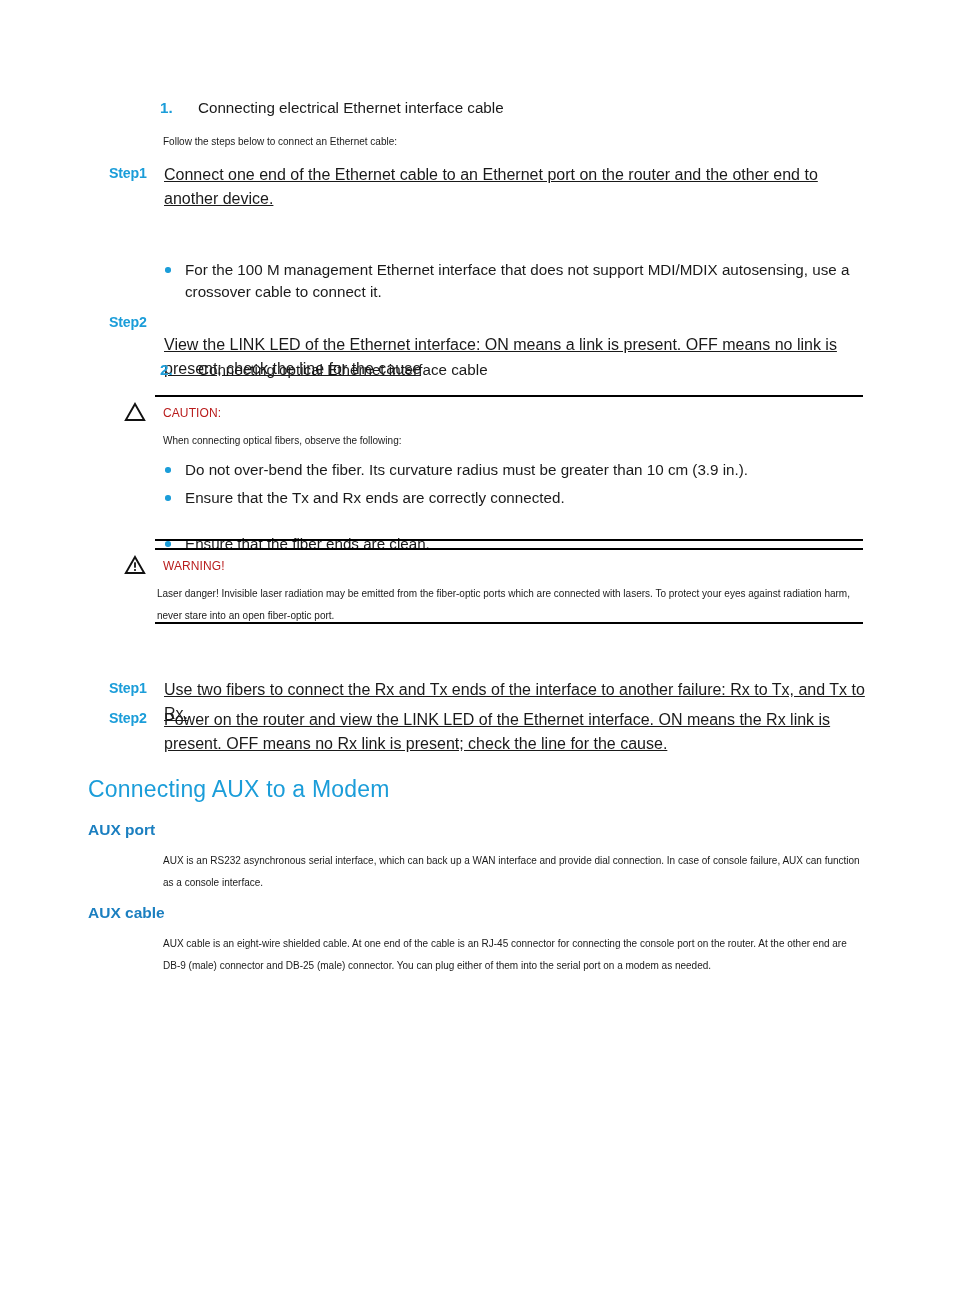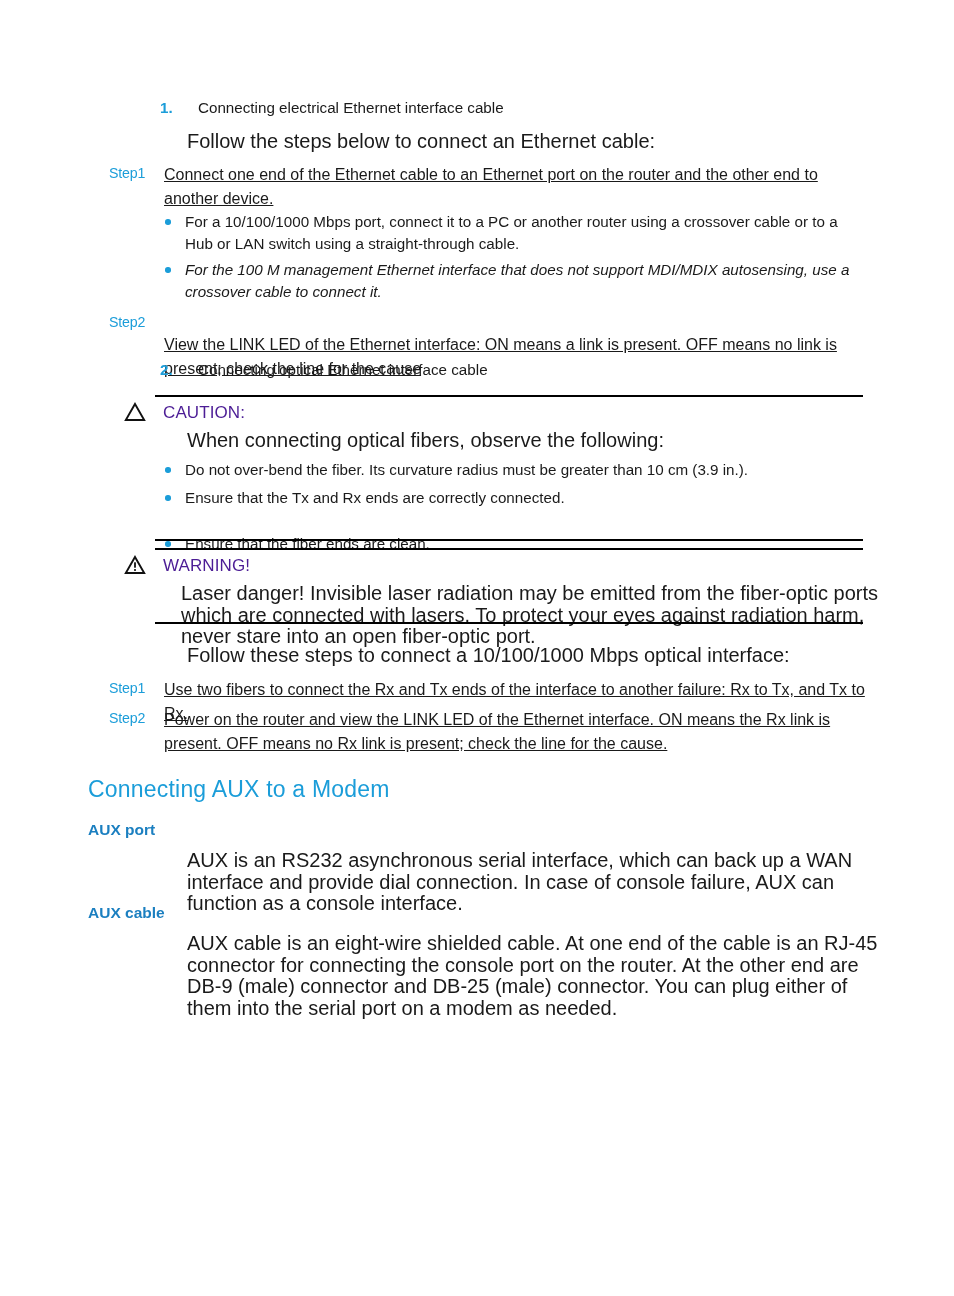--- a/index.html
+++ b/index.html
@@ -39,34 +39,33 @@
     flex: 0 0 38px;
   }
   .num-text {
     font-size: 15.2px;
     line-height: 21.5px;
   }
 
   
   .para {
     position: absolute;
-    font-size: 20px;
-    line-height: 21.5px;
-    margin-left: 24px;
+    font-size: 10px;
+    line-height: 21.5px;
   }
 
   
   .step-row {
     position: absolute;
     display: flex;
     align-items: flex-start;
   }
   .step-label {
     color: #1b9dd9;
-    font-weight: normal;
+    font-weight: bold;
     font-size: 14.2px;
     line-height: 21.5px;
     flex: 0 0 55px;
     width: 55px;
     letter-spacing: -0.2px;
   }
   .step-body {
     font-size: 16px;
     line-height: 24px;
     text-decoration: underline;
@@ -105,22 +104,22 @@
     background: #000000;
     height: 1.6px;
   }
   .admon-icon {
     position: absolute;
     width: 22px;
     height: 20px;
   }
   .admon-title {
     position: absolute;
-    color: #4c1d95;
-    font-size: 17px;
+    color: #b91c1c;
+    font-size: 12px;
     line-height: 20px;
     letter-spacing: 0.1px;
   }
 
   
   .h1 {
     position: absolute;
     color: #1b9dd9;
     font-size: 23px;
     line-height: 38px;
@@ -156,28 +155,24 @@
     <span class="num-text">Connecting electrical Ethernet interface cable</span>
   </div>
 
   <div class="para" style="left:163px; top:131px; width:700px;">Follow the steps below to connect an Ethernet cable:</div>
 
   <div class="step-row" style="left:109px; top:163px; width:760px;">
     <span class="step-label">Step1</span>
     <span class="step-body" style="width:702px;">Connect one end of the Ethernet cable to an Ethernet port on the router and the other end to another device.</span>
   </div>
 
-  <div class="bullet-row" style="left:163px; top:211px; width:706px;">
-    <span class="bullet-dot"></span>
-    <span class="bullet-text" style="width:684px;">For a 10/100/1000 Mbps port, connect it to a PC or another router using a crossover cable or to a Hub or LAN switch using a straight-through cable.</span>
-  </div>
 
   <div class="bullet-row" style="left:163px; top:259px; width:706px;">
     <span class="bullet-dot"></span>
-    <span class="bullet-text" style="width:684px;font-style:italic;">For the 100 M management Ethernet interface that does not support MDI/MDIX autosensing, use a crossover cable to connect it.</span>
+    <span class="bullet-text" style="width:684px;">For the 100 M management Ethernet interface that does not support MDI/MDIX autosensing, use a crossover cable to connect it.</span>
   </div>
 
   <div class="step-row" style="left:109px; top:312px; width:760px;">
     <span class="step-label">Step2</span>
     <span class="step-body" style="width:702px;margin-top:21px;">View the LINK LED of the Ethernet interface: ON means a link is present. OFF means no link is present; check the line for the cause</span>
   </div>
 
   <div class="num-item" style="left:160px; top:359px; width:700px;">
     <span class="num-marker">2.</span>
     <span class="num-text">Connecting optical Ethernet interface cable</span>
@@ -219,21 +214,20 @@
       <rect x="10.1" y="7.3" width="1.8" height="5.4" fill="#111111"></rect>
       <rect x="10.1" y="14.1" width="1.8" height="1.8" fill="#111111"></rect>
     </svg>
   </div>
   <div class="admon-title" style="left:163px; top:556px;">WARNING!</div>
 
   <div class="para" style="left:157px; top:583px; width:706px;">Laser danger! Invisible laser radiation may be emitted from the fiber-optic ports which are connected with lasers. To protect your eyes against radiation harm, never stare into an open fiber-optic port.</div>
 
   <div class="rule" style="left:155px; top:622px; width:708px;"></div>
 
-  <div class="para" style="left:163px; top:645px; width:700px;">Follow these steps to connect a 10/100/1000 Mbps optical interface:</div>
 
   <div class="step-row" style="left:109px; top:678px; width:768px;">
     <span class="step-label">Step1</span>
     <span class="step-body" style="width:710px;">Use two fibers to connect the Rx and Tx ends of the interface to another failure: Rx to Tx, and Tx to Rx.</span>
   </div>
 
   <div class="step-row" style="left:109px; top:708px; width:768px;">
     <span class="step-label">Step2</span>
     <span class="step-body" style="width:706px;">Power on the router and view the LINK LED of the Ethernet interface. ON means the Rx link is present. OFF means no Rx link is present; check the line for the cause.</span>
   </div>

